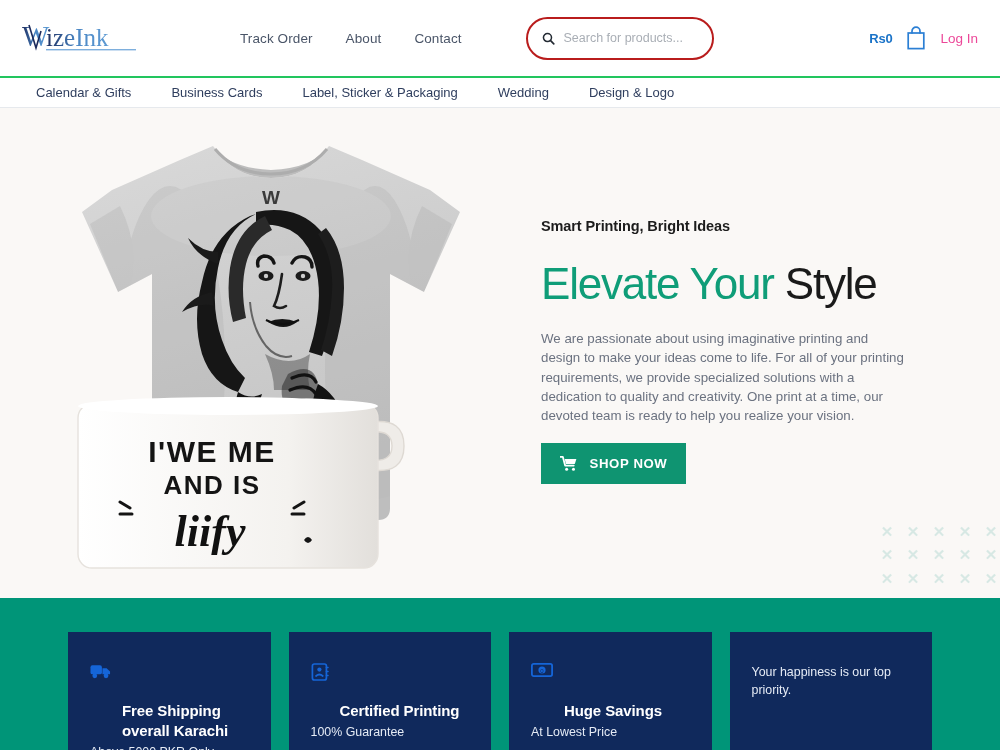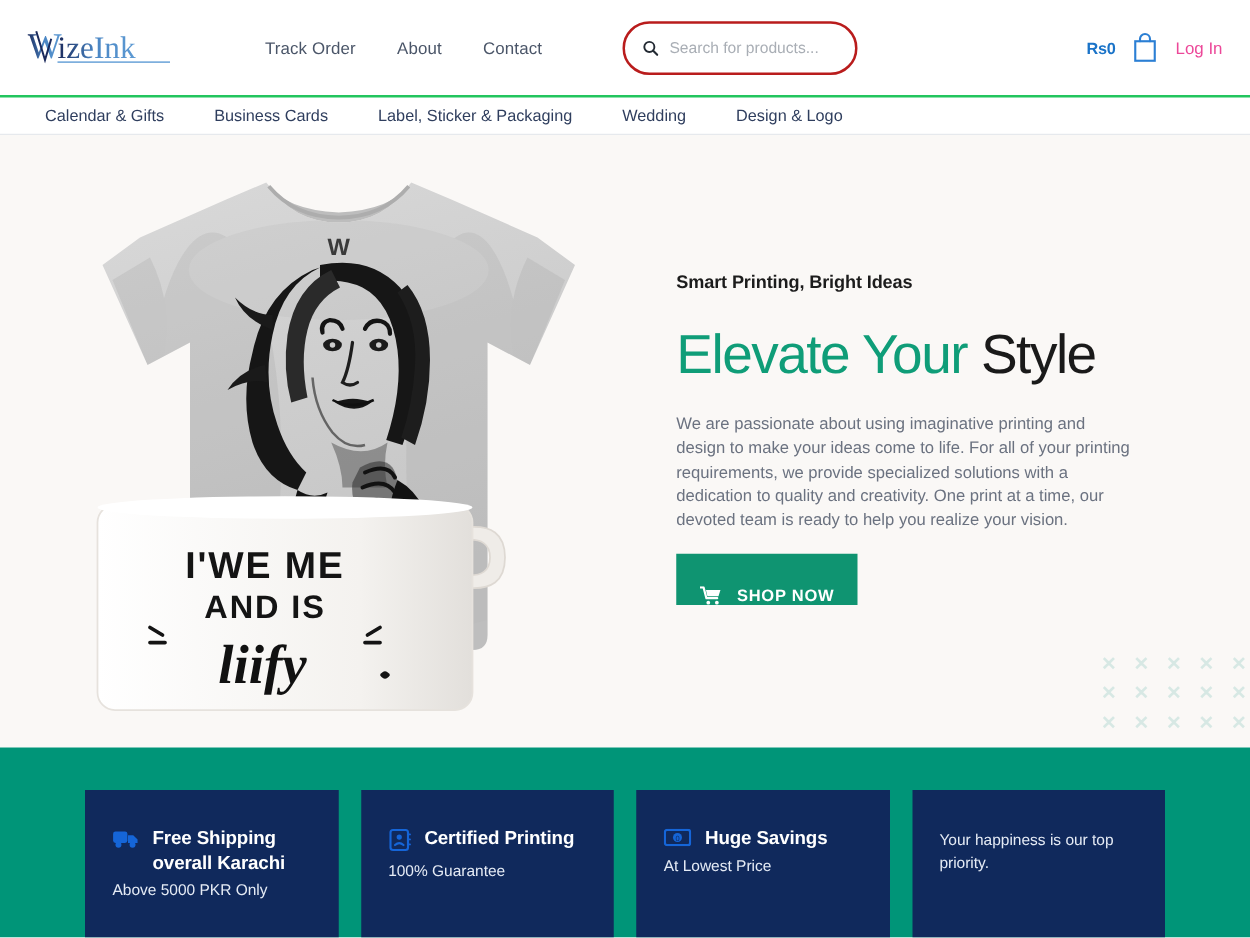--- a/index.html
+++ b/index.html
@@ -21,21 +21,21 @@
     align-items: center;
     padding: 0 22px;
   }
   .logo-wrap { width: 150px; display: flex; align-items: center; }
   .logo-svg { display: block; }
 
   .nav-main {
     display: flex;
     align-items: center;
     gap: 33px;
-    margin-left: 40px;
+    margin-left: 68px;
   }
   .nav-main a {
     font-size: 13.5px;
     color: #4a5568;
     text-decoration: none;
     letter-spacing: .1px;
     white-space: nowrap;
   }
 
   .search-box {
@@ -159,21 +159,21 @@
   .headline .dark { color: #1a1a1a; }
   .hero-p {
     font-size: 13.3px;
     line-height: 19.3px;
     color: #6b7280;
     width: 366px;
     margin-bottom: 17px;
   }
   .shop-btn {
     display: inline-flex;
-    align-items: flex-end;
+    align-items: center;
     justify-content: center;
     gap: 13px;
     background: #0f9471;
     color: #ffffff;
     border: none;
     width: 145px;
     height: 41px;
     font-size: 13.2px;
     font-weight: bold;
     letter-spacing: .6px;
@@ -204,20 +204,21 @@
     align-items: flex-start;
     gap: 11px;
   }
   .fcard-icon { flex: 0 0 auto; margin-top: 2px; }
   .fcard-title {
     font-size: 15px;
     font-weight: bold;
     color: #ffffff;
     line-height: 20px;
     letter-spacing: -.1px;
+    margin-top: 40px;
   }
   .fcard-sub {
     font-size: 12.4px;
     color: #e5ebf5;
     line-height: 18px;
     margin-top: 2px;
   }
 </style>
 </head>
 <body>

